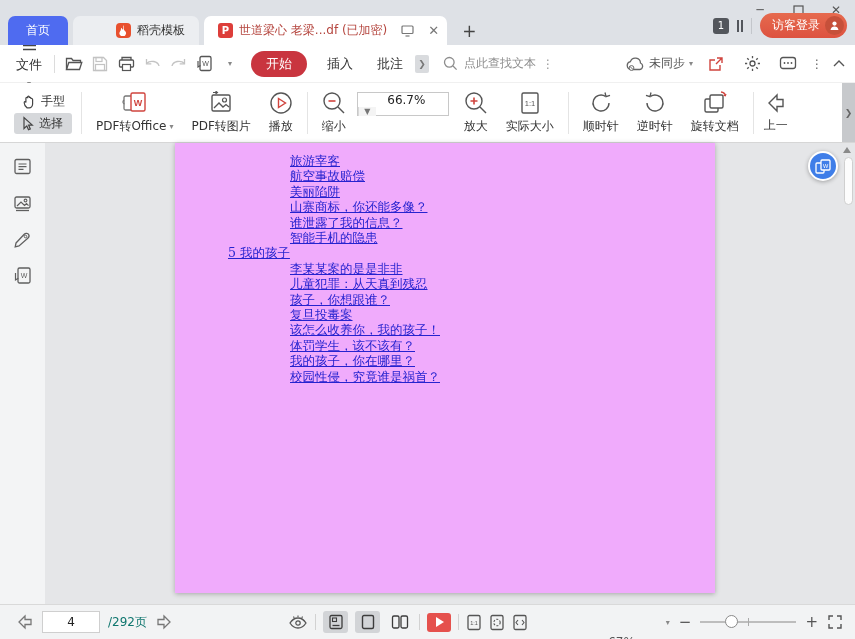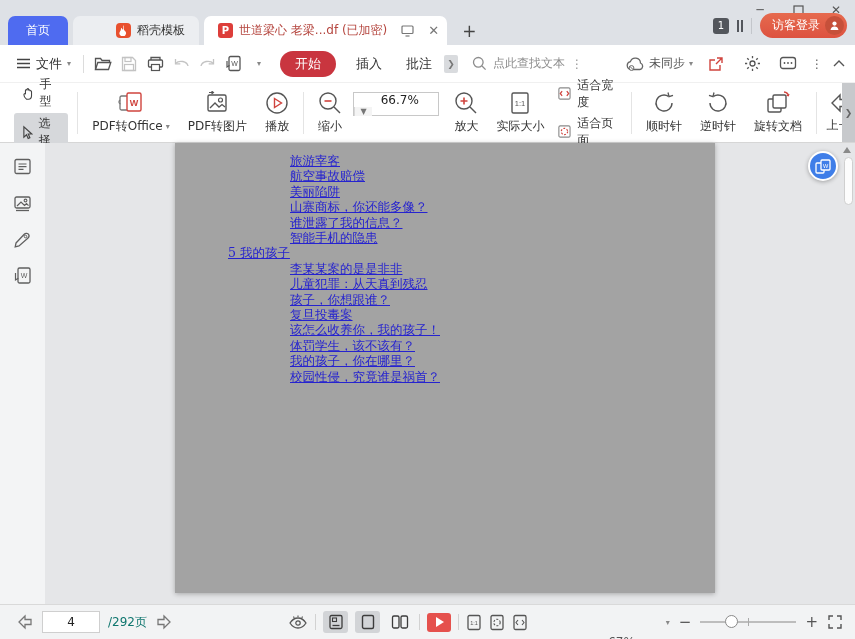--- a/index.html
+++ b/index.html
@@ -23,21 +23,21 @@
   .tab-right { position:absolute; right:8px; bottom:7px; display:flex; align-items:center; gap:8px; }
   .count-badge { min-width:16px; height:16px; background:#53565c; color:#fff; border-radius:3px; font-size:10px; display:flex; align-items:center; justify-content:center; padding:0 3px; }
   .stack-ic { display:flex; gap:2px; }
   .stack-ic i { display:block; width:2px; height:12px; background:#53565c; }
   .tr-div { width:1px; height:16px; background:#c3c6cb; }
   .login { height:25px; background:linear-gradient(#e66a4e,#dd5240); color:#fff; border-radius:13px; display:flex; align-items:center; gap:5px; padding:0 3px 0 12px; font-size:12px; }
   .avatar { width:19px; height:19px; border-radius:50%; background:#c6503a; display:flex; align-items:center; justify-content:center; }
 
   
   .menubar { height:38px; background:#fff; display:flex; align-items:center; padding:0 10px; border-bottom:1px solid #f0f0f0; }
-  .mb-item { display:flex; align-items:center; gap:5px; padding:0 6px; color:#333; font-size:13px; }
+  .mb-item { display:flex; align-items:center; gap:5px; padding:0 6px; color:#333; font-size:13px;flex-direction:column; }
   .mb-ic { width:26px; height:24px; display:flex; align-items:center; justify-content:center; }
   .disabled svg { opacity:.35; }
   .vdiv { width:1px; height:18px; background:#dcdcdc; margin:0 6px; }
   .pill-start { background:#c9353f; color:#fff; border-radius:14px; padding:4px 15px; font-size:13px; margin:0 8px; }
   .mb-tab { padding:0 12px; font-size:13px; color:#333; }
   .mini-expand { width:14px; height:18px; background:#d9dbde; color:#777; font-size:9px; display:flex; align-items:center; justify-content:center; border-radius:2px; }
   .search-box { display:flex; align-items:center; gap:6px; margin-left:14px; color:#8d8d8d; }
   .mb-right { margin-left:auto; display:flex; align-items:center; gap:10px; color:#555; }
   .sync { display:flex; align-items:center; gap:4px; font-size:12px; color:#555; }
   .caret-dn { font-size:8px; color:#888; }
@@ -55,21 +55,21 @@
   .zoom-combo .dd { width:18px; align-self:stretch; border-left:1px solid #d8d8d8; background:#f4f4f4; display:flex; align-items:center; justify-content:center; font-size:8px; color:#777; }
   .fit-col { display:flex; flex-direction:column; gap:4px; margin:0 4px; }
   .fit-btn { display:flex; align-items:center; gap:5px; font-size:12px; color:#333; }
   .tool-expander { position:absolute; right:0; top:0; bottom:0; width:13px; background:#c7c9cc; display:flex; align-items:center; justify-content:center; color:#666; font-size:9px; }
   .prev-btn { overflow:hidden; width:34px; }
 
   
   .main { position:relative; height:461px; background:#e5e6e8; }
   .rail { position:absolute; left:0; top:0; bottom:0; width:45px; background:#f3f4f5; }
   .rail-ic { position:absolute; left:13px; width:19px; height:19px; }
-  .page { position:absolute; left:175px; top:0; width:540px; height:450px; background:#a3a3a3; box-shadow:0 1px 5px rgba(0,0,0,.28); }
+  .page { position:absolute; left:175px; top:0; width:540px; height:450px; background:#f0abfc; box-shadow:0 1px 5px rgba(0,0,0,.28); }
   .toc { position:absolute; top:10px; left:0; right:0; }
   .toc a { display:block; width:fit-content; color:#2623cf; text-decoration:underline; font-family:"DejaVu Serif","Liberation Serif",serif; font-size:12.5px; line-height:15.4px; }
   .indent-1 { margin-left:53px; }
   .indent-2 { margin-left:115px; }
   .float-btn { position:absolute; right:17px; top:8px; width:30px; height:30px; border-radius:50%; background:#3f7ee8; border:2px solid #fff; box-shadow:0 1px 4px rgba(0,0,0,.3); display:flex; align-items:center; justify-content:center; }
   .scroll-up { position:absolute; right:4px; top:4px; width:0; height:0; border-left:4px solid transparent; border-right:4px solid transparent; border-bottom:6px solid #8a8a8a; }
   .scroll-thumb { position:absolute; right:2px; top:14px; width:9px; height:48px; background:#fcfcfc; border:1px solid #cfcfcf; border-radius:5px; }
 
   
   .statusbar { position:relative; height:35px; background:#f2f3f4; border-top:1px solid #d9d9d9; display:flex; align-items:center; }
@@ -325,36 +325,20 @@
     </div>
     <div class="big-btn">
       <svg width="22" height="24" viewBox="0 0 22 24">
           <rect x="3" y="2" width="16" height="20" rx="1.5" fill="none" stroke="#555" stroke-width="1.4"></rect>
           <text x="11" y="15" font-size="7.5" fill="#555" text-anchor="middle" font-family="sans-serif">1:1</text>
         </svg>
       <span class="lbl">
           <span>实际大小</span>
         </span>
     </div>
-    <div class="fit-col">
-      <div class="fit-btn">
-        <svg width="16" height="15" viewBox="0 0 16 15">
-            <rect x="2" y="1.5" width="12" height="12" rx="1.5" fill="none" stroke="#8a8a8a" stroke-width="1.2"></rect>
-            <path d="M5.5 5L3.5 7.5 5.5 10M10.5 5l2 2.5-2 2.5" fill="none" stroke="#d0443e" stroke-width="1.3"></path>
-          </svg>
-        <span>适合宽度</span>
-      </div>
-      <div class="fit-btn">
-        <svg width="16" height="15" viewBox="0 0 16 15">
-            <rect x="2" y="1.5" width="12" height="12" rx="1.5" fill="none" stroke="#8a8a8a" stroke-width="1.2"></rect>
-            <circle cx="8" cy="7.5" r="3.4" fill="none" stroke="#d0443e" stroke-width="1.3" stroke-dasharray="2 1.6"></circle>
-          </svg>
-        <span>适合页面</span>
-      </div>
-    </div>
     <div class="tb-div"></div>
     <div class="big-btn">
       <svg width="24" height="24" viewBox="0 0 24 24">
           <path d="M20 12a8 8 0 1 1-3.5-6.6" fill="none" stroke="#555" stroke-width="1.4"></path>
           <path d="M16 1.5l1 4.2 4-1.4" fill="none" stroke="#555" stroke-width="1.3"></path>
         </svg>
       <span class="lbl">
           <span>顺时针</span>
         </span>
     </div>

